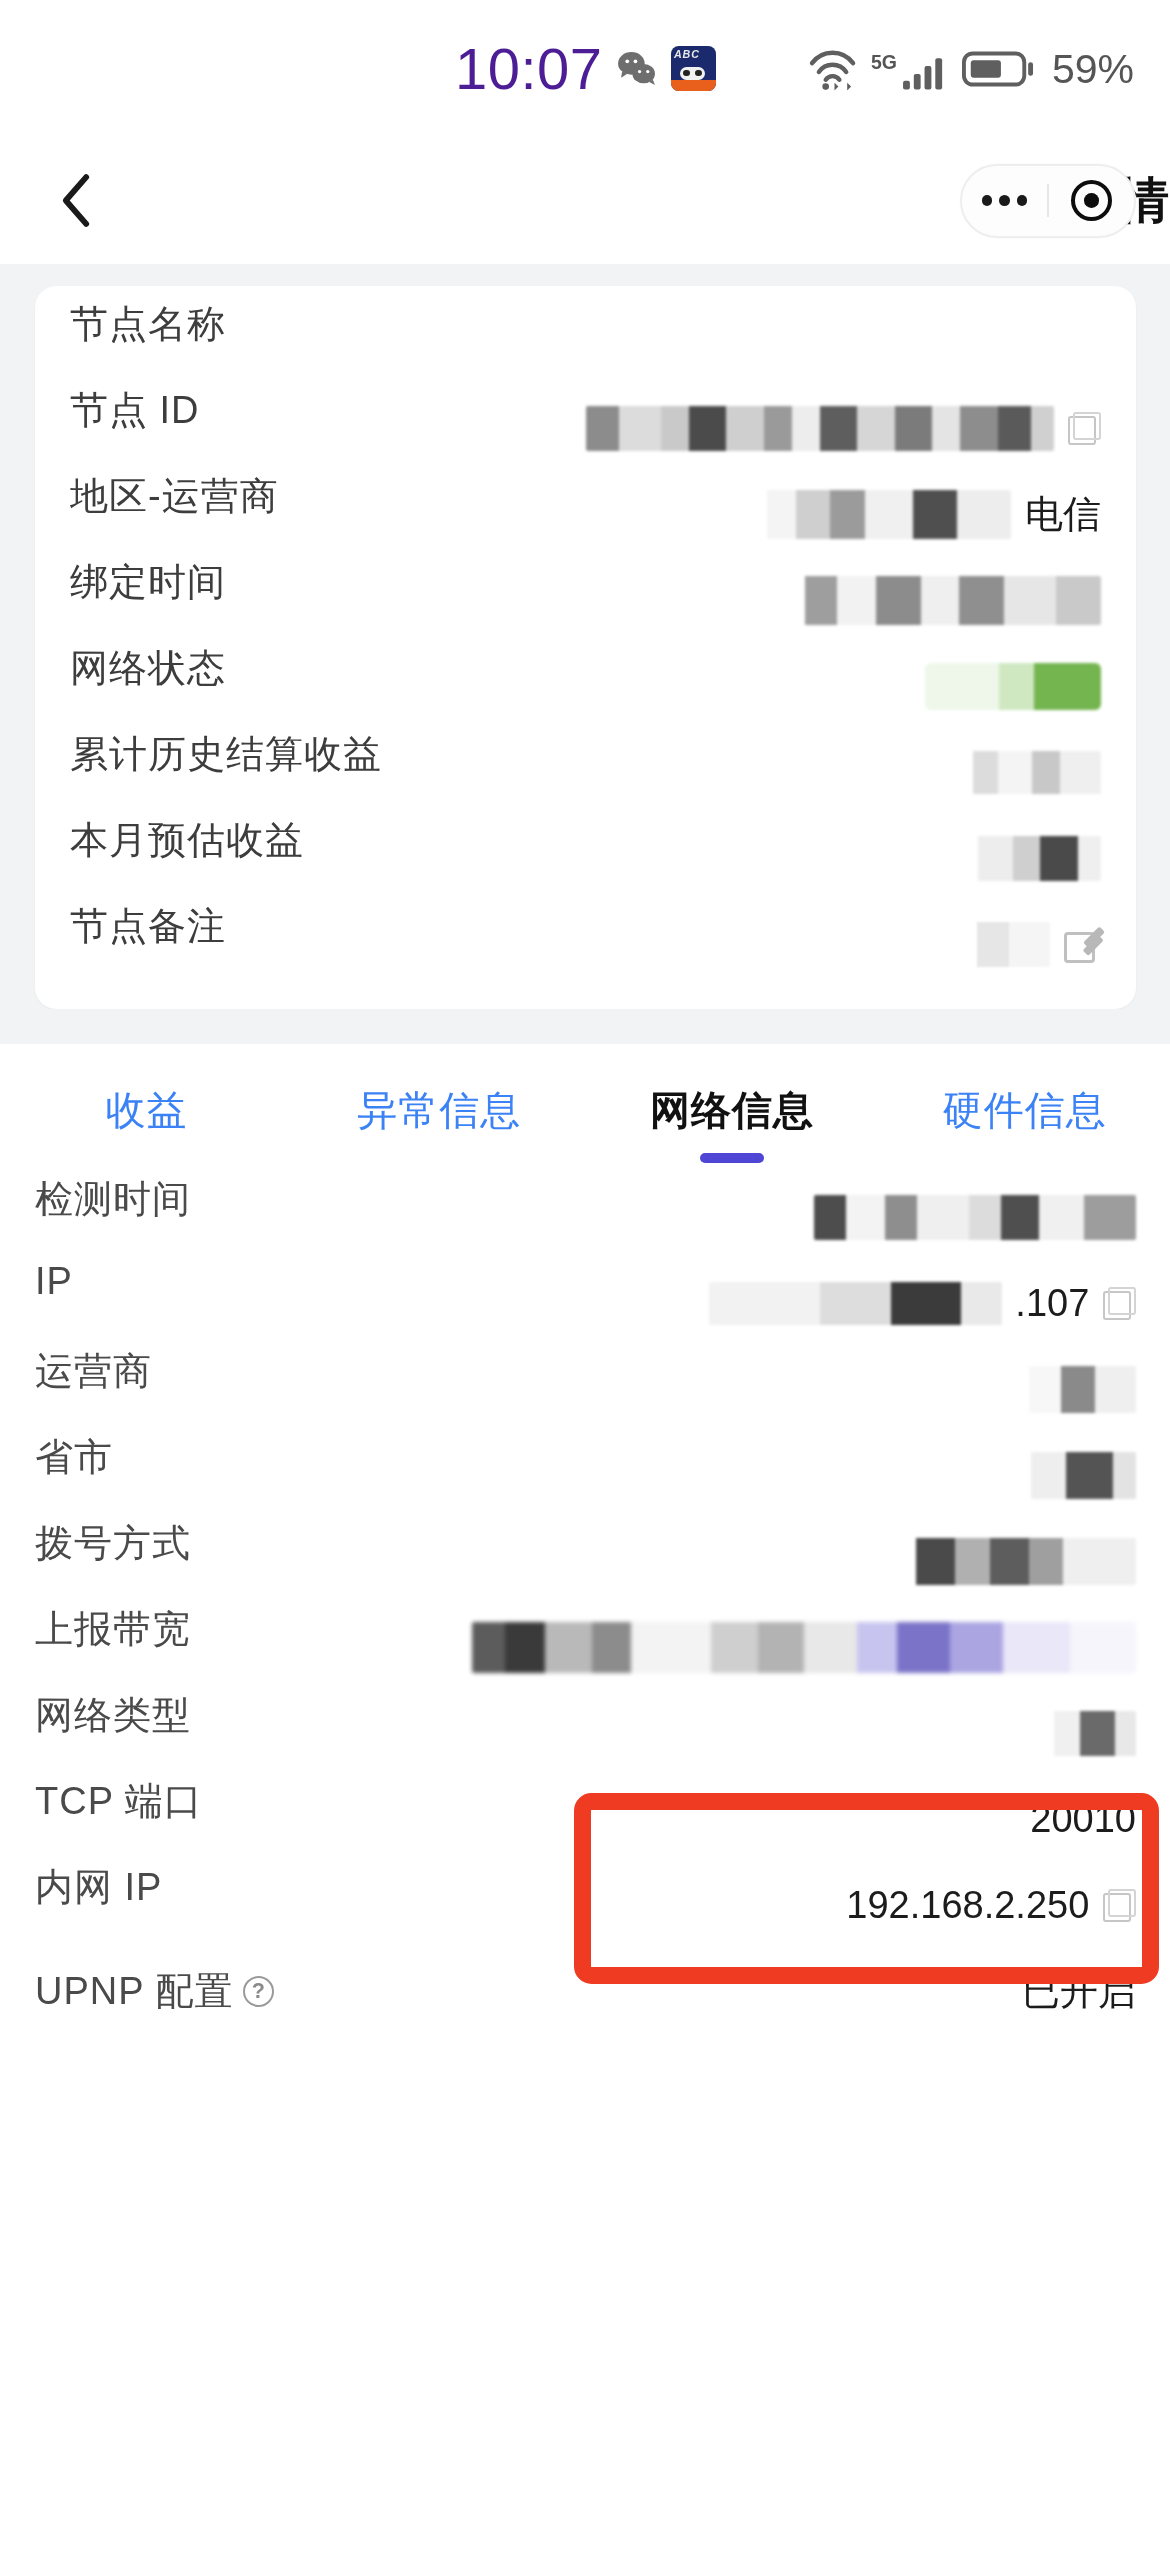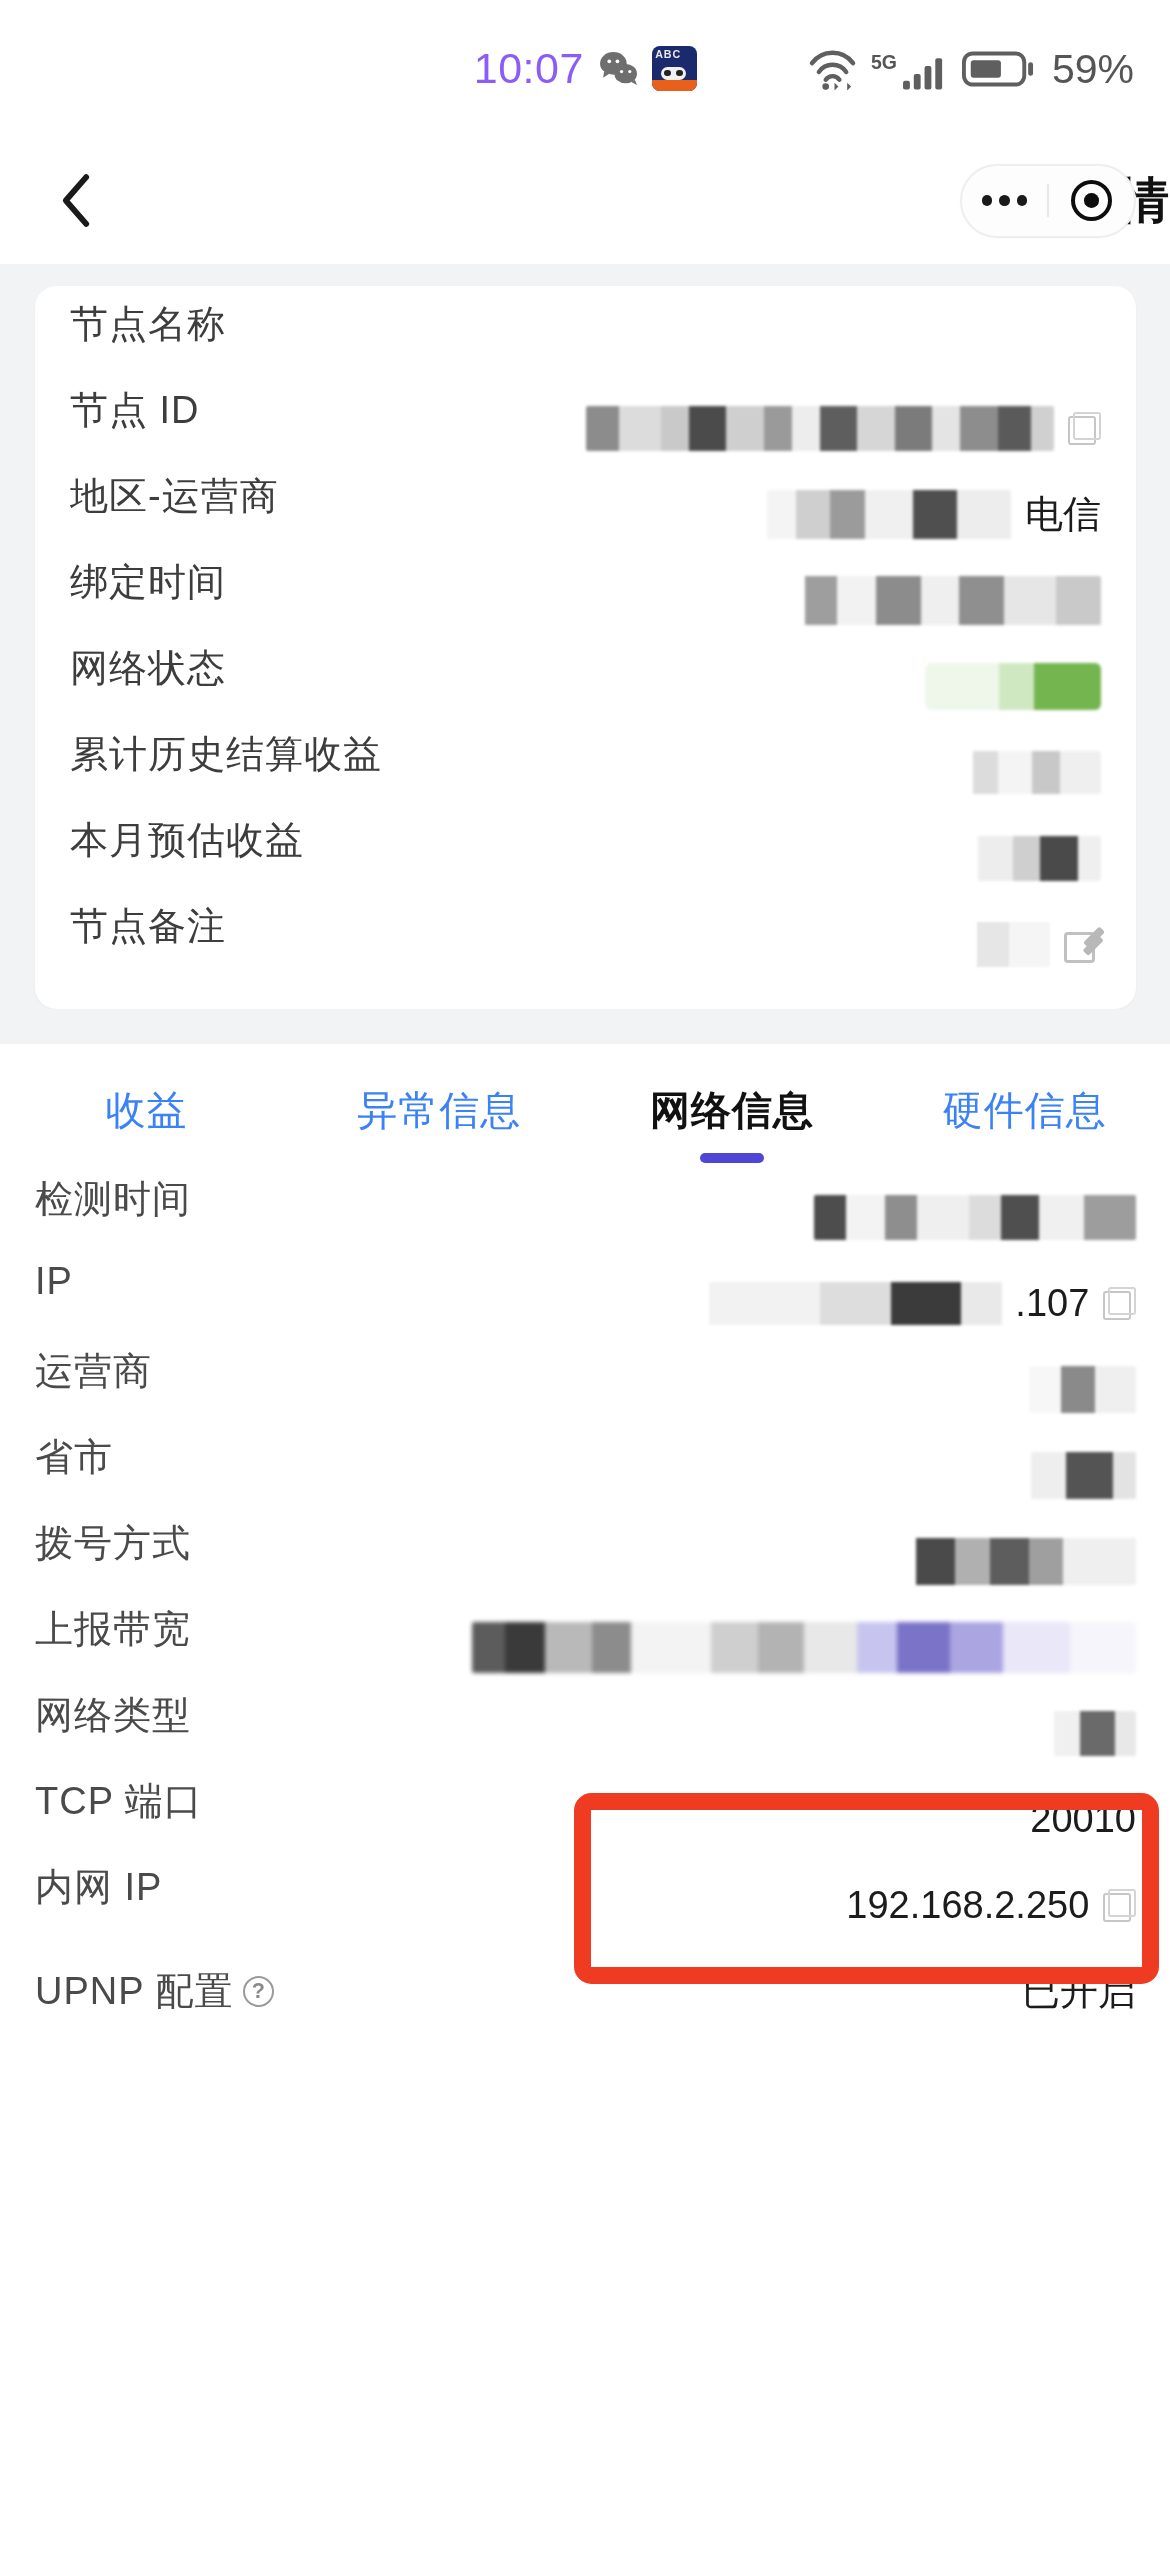--- a/index.html
+++ b/index.html
@@ -10,25 +10,25 @@
     -webkit-font-smoothing:antialiased;
   }
   .phone { position:relative; width:1171px; height:2576px; background:#ffffff; overflow:hidden; }
 
   
   .statusbar {
     height:137px; display:flex; align-items:center; justify-content:center;
     position:relative; background:#ffffff;
   }
   .sb-center { display:flex; align-items:center; gap:13.7px; }
-  .sb-time { font-size:43px; color:#8b5cf6; letter-spacing:0.5px; font-weight:400; }
+  .sb-time { font-size:58px; color:#4c1d95; letter-spacing:0.5px; font-weight:400; }
   .sb-wechat { width:41px; height:41px; display:block; }
   .sb-app { width:45px; height:45px; border-radius:7.8px; overflow:hidden; display:block;
             background:#1a2a6c; position:relative; }
-  .sb-app .abc { position:absolute; top:2px; left:2.9px; font-size:10.7px; color:#e8e8e8; font-weight:700; letter-spacing:1px;}
+  .sb-app .abc { position:absolute; top:2px; left:2.9px; font-size:10.7px; color:#e8e8e8; font-weight:700; letter-spacing:1px;font-style:italic;}
   .sb-app .panda { position:absolute; bottom:10.7px; left:8.8px; width:25px; height:13.7px; border-radius:6.8px;
                    background:#f1f1f1; }
   .sb-app .panda:before, .sb-app .panda:after { content:""; position:absolute; top:2.9px; width:6.8px; height:6.8px;
                    border-radius:50%; background:#222; }
   .sb-app .panda:before { left:2.9px; } .sb-app .panda:after { right:2.9px; }
   .sb-app .band { position:absolute; bottom:0; left:0; right:0; height:10.7px; background:#e8601c; }
   .sb-right { position:absolute; right:37px; top:50%; transform:translateY(-50%);
               display:flex; align-items:center; gap:10px; }
   .sb-right svg { display:block; }
   .sb-5g { font-size:19.5px; color:#555; font-weight:600; margin-right:-5.9px; align-self:flex-start; margin-top:5.9px;}

